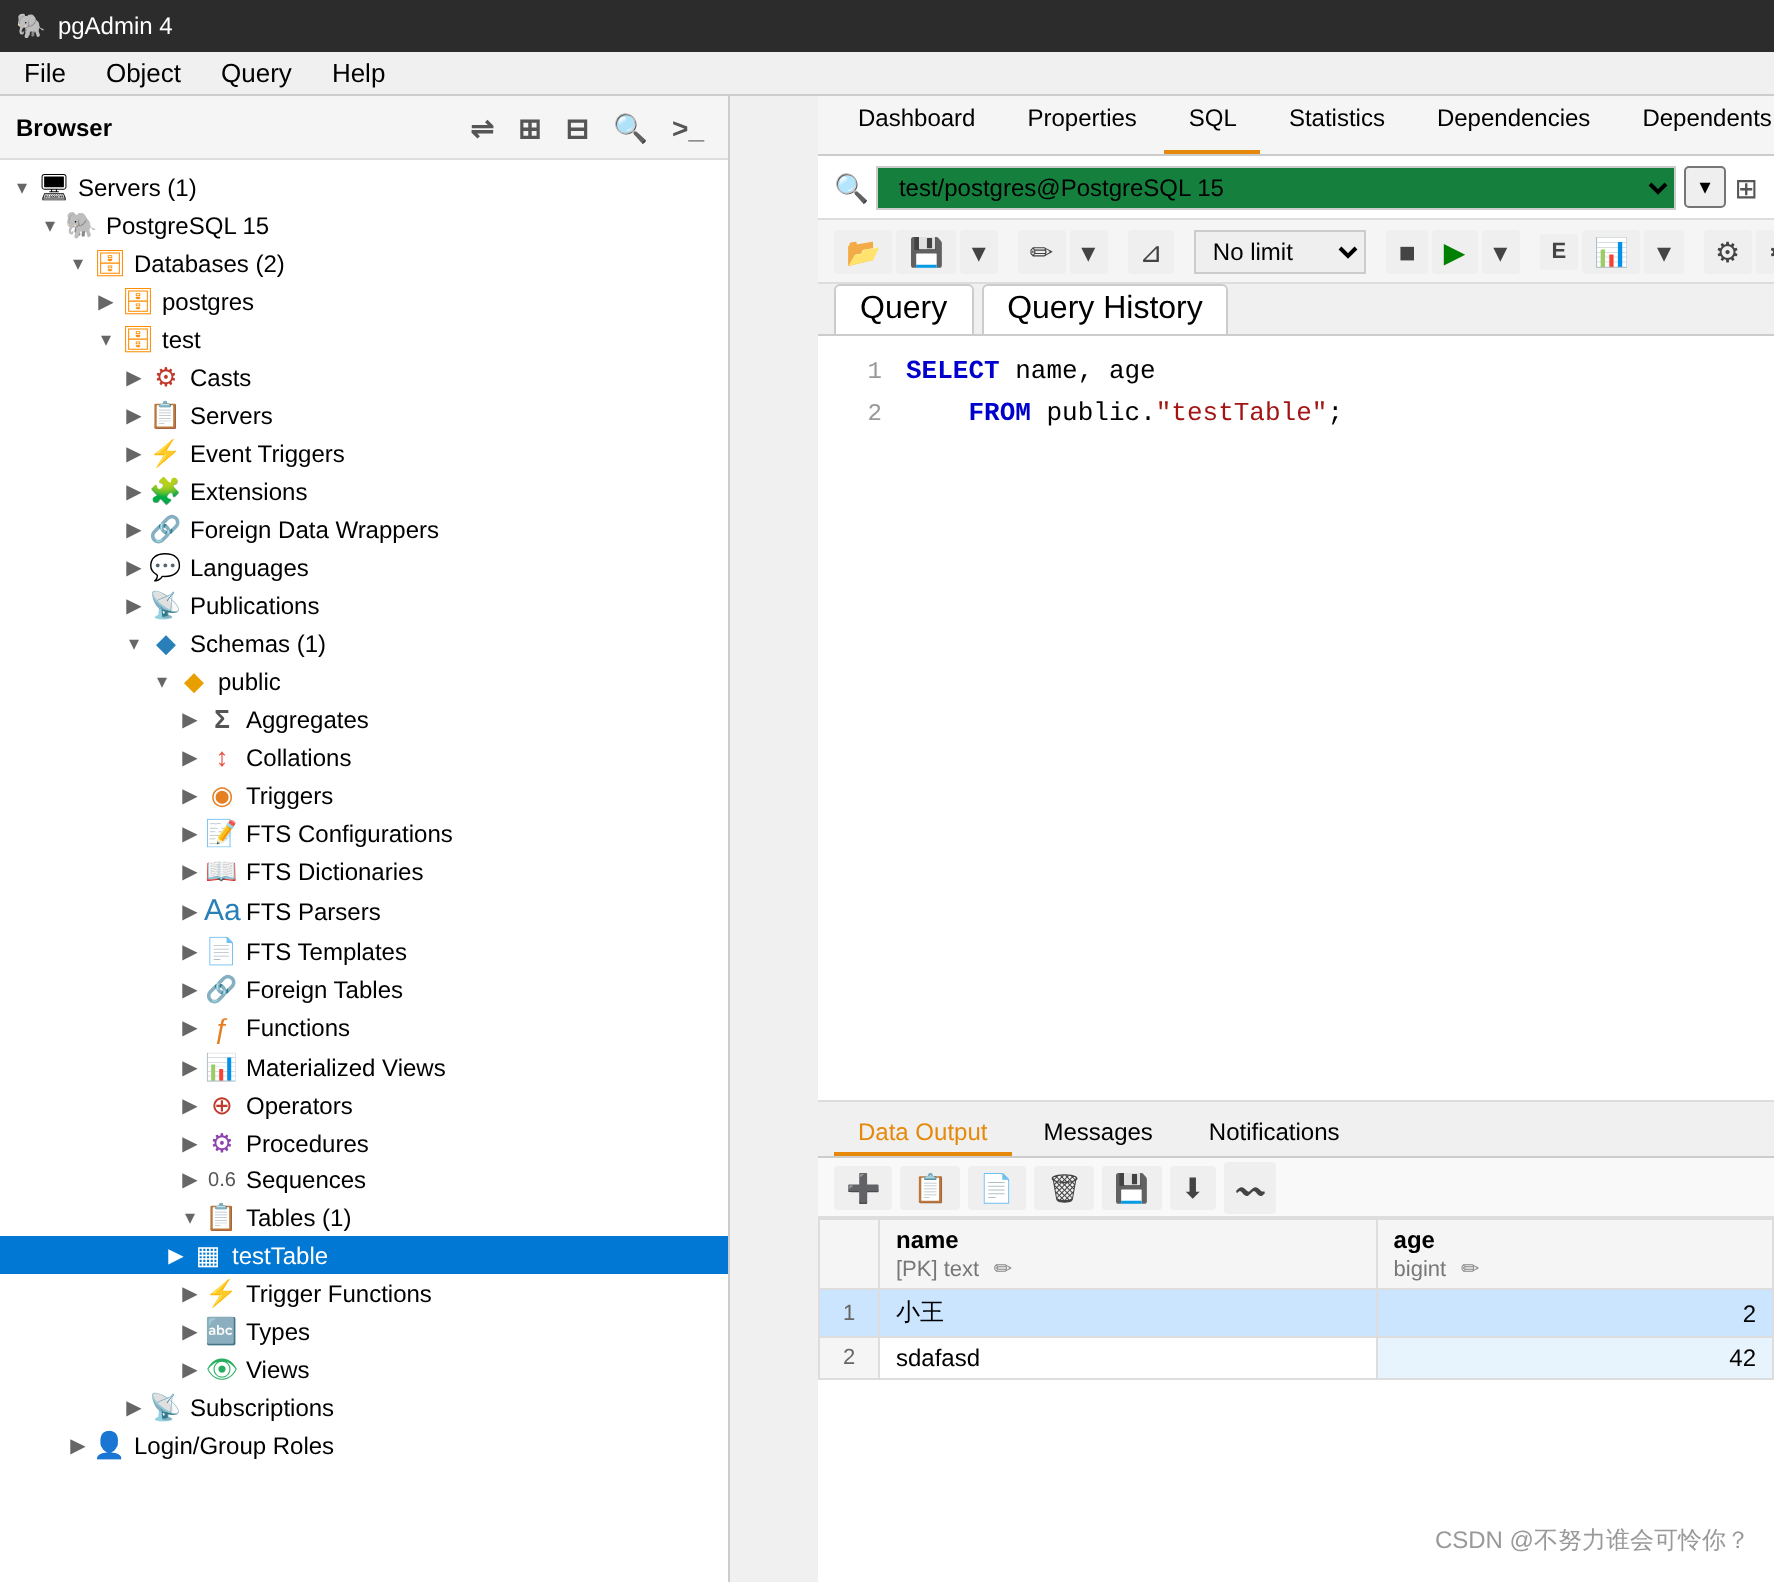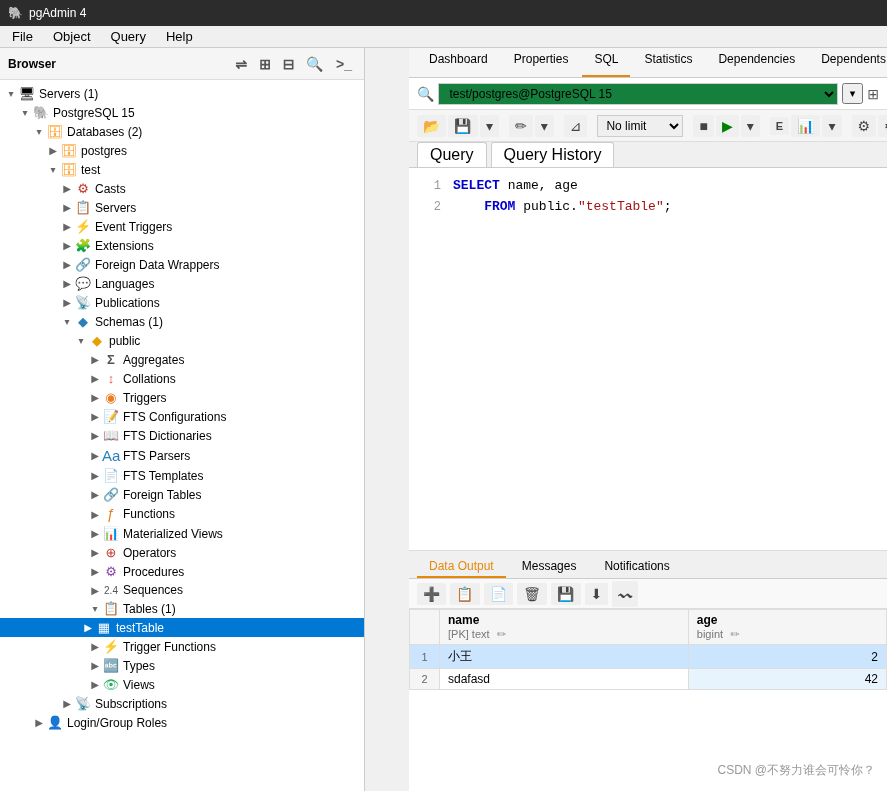--- a/index.html
+++ b/index.html
@@ -252,21 +252,21 @@
         <span class="icon" style="color:#c0392b">⊕</span>
         <span class="label">Operators</span>
       </div>
       <div class="tree-item indent-6">
         <span class="arrow">▶</span>
         <span class="icon" style="color:#8e44ad">⚙</span>
         <span class="label">Procedures</span>
       </div>
       <div class="tree-item indent-6">
         <span class="arrow">▶</span>
-        <span class="icon" style="color:#555;font-size:10px">2.4</span>
+        <span class="icon" style="color:#555;font-size:10px">0.6</span>
         <span class="label">Sequences</span>
       </div>
       <div class="tree-item indent-6">
         <span class="arrow">▾</span>
         <span class="icon" style="color:#2980b9">📋</span>
         <span class="label">Tables (1)</span>
       </div>
       <div class="tree-item indent-5 selected" style="padding-left:81px">
         <span class="arrow">▶</span>
         <span class="icon">▦</span>

